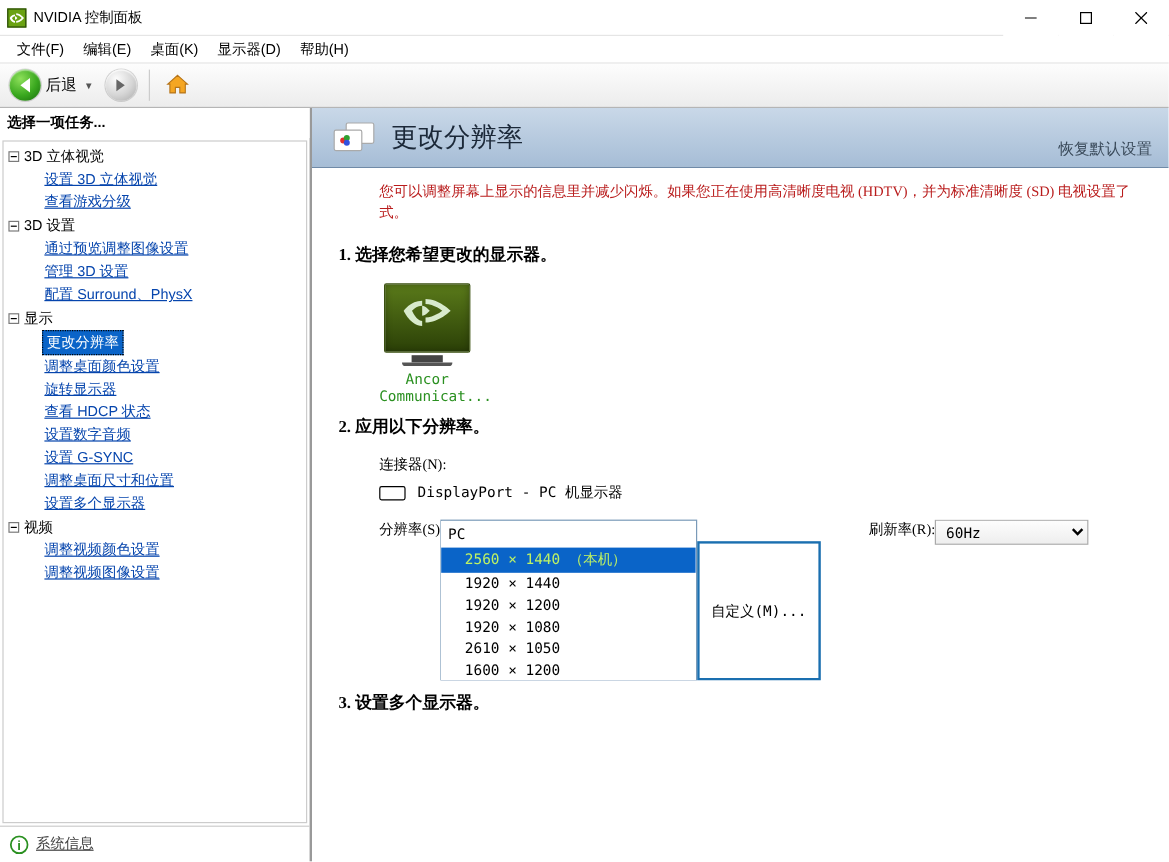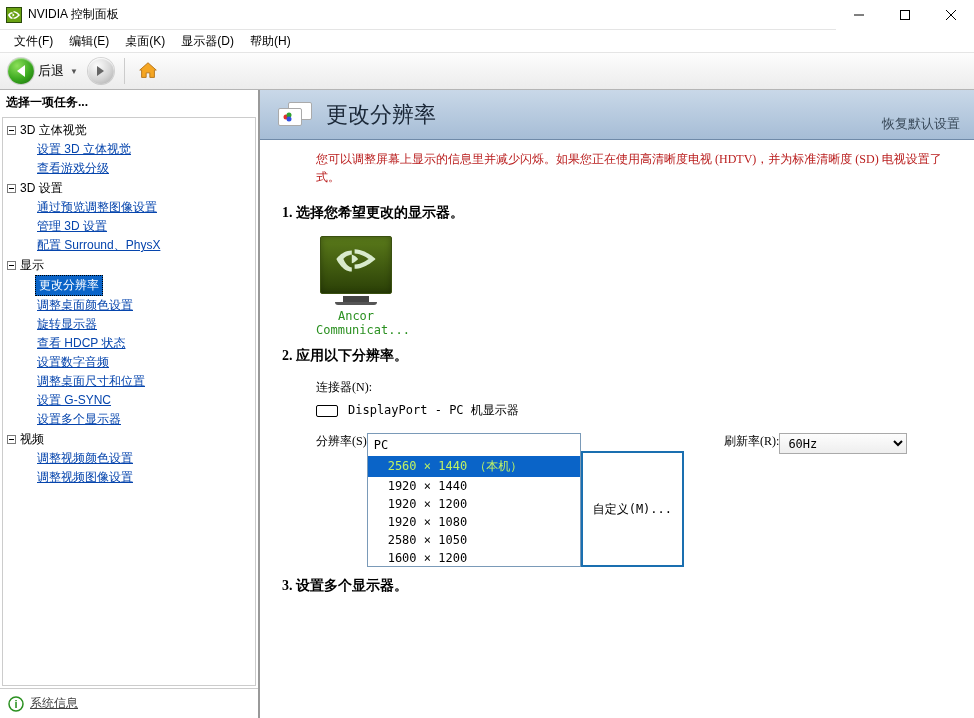--- a/index.html
+++ b/index.html
@@ -186,22 +186,22 @@
         <div class="tree-group-head">
             <span class="tree-toggle"></span>
             <span>显示</span>
           </div>
         <div class="tree-children">
           <div><span class="tree-leaf selected">更改分辨率</span></div>
           <div><span class="tree-leaf">调整桌面颜色设置</span></div>
           <div><span class="tree-leaf">旋转显示器</span></div>
           <div><span class="tree-leaf">查看 HDCP 状态</span></div>
           <div><span class="tree-leaf">设置数字音频</span></div>
+          <div><span class="tree-leaf">设置 G-SYNC</span></div>
           <div><span class="tree-leaf">调整桌面尺寸和位置</span></div>
-          <div><span class="tree-leaf">设置 G-SYNC</span></div>
           <div><span class="tree-leaf">设置多个显示器</span></div>
         </div>
       </div>
       <div class="tree-group">
         <div class="tree-group-head">
             <span class="tree-toggle"></span>
             <span>视频</span>
           </div>
         <div class="tree-children">
           <div><span class="tree-leaf">调整视频颜色设置</span></div>
@@ -263,21 +263,21 @@
 
           <div class="res-row">
             <div class="res-col">
               <div class="field-label">分辨率(S)</div>
               <div class="listbox">
                 <div class="listbox-group">PC</div>
                 <div class="listbox-item selected">2560 × 1440 （本机）</div>
                 <div class="listbox-item">1920 × 1440</div>
                 <div class="listbox-item">1920 × 1200</div>
                 <div class="listbox-item">1920 × 1080</div>
-                <div class="listbox-item">2580 × 1050</div>
+                <div class="listbox-item">2610 × 1050</div>
                 <div class="listbox-item">1600 × 1200</div>
               </div>
               <button class="custom-btn">自定义(M)...</button>
             </div>
             <div class="res-col">
               <div class="field-label">刷新率(R):</div>
               <select class="refresh-select">
                 <option>60Hz</option>
               </select>
             </div>

